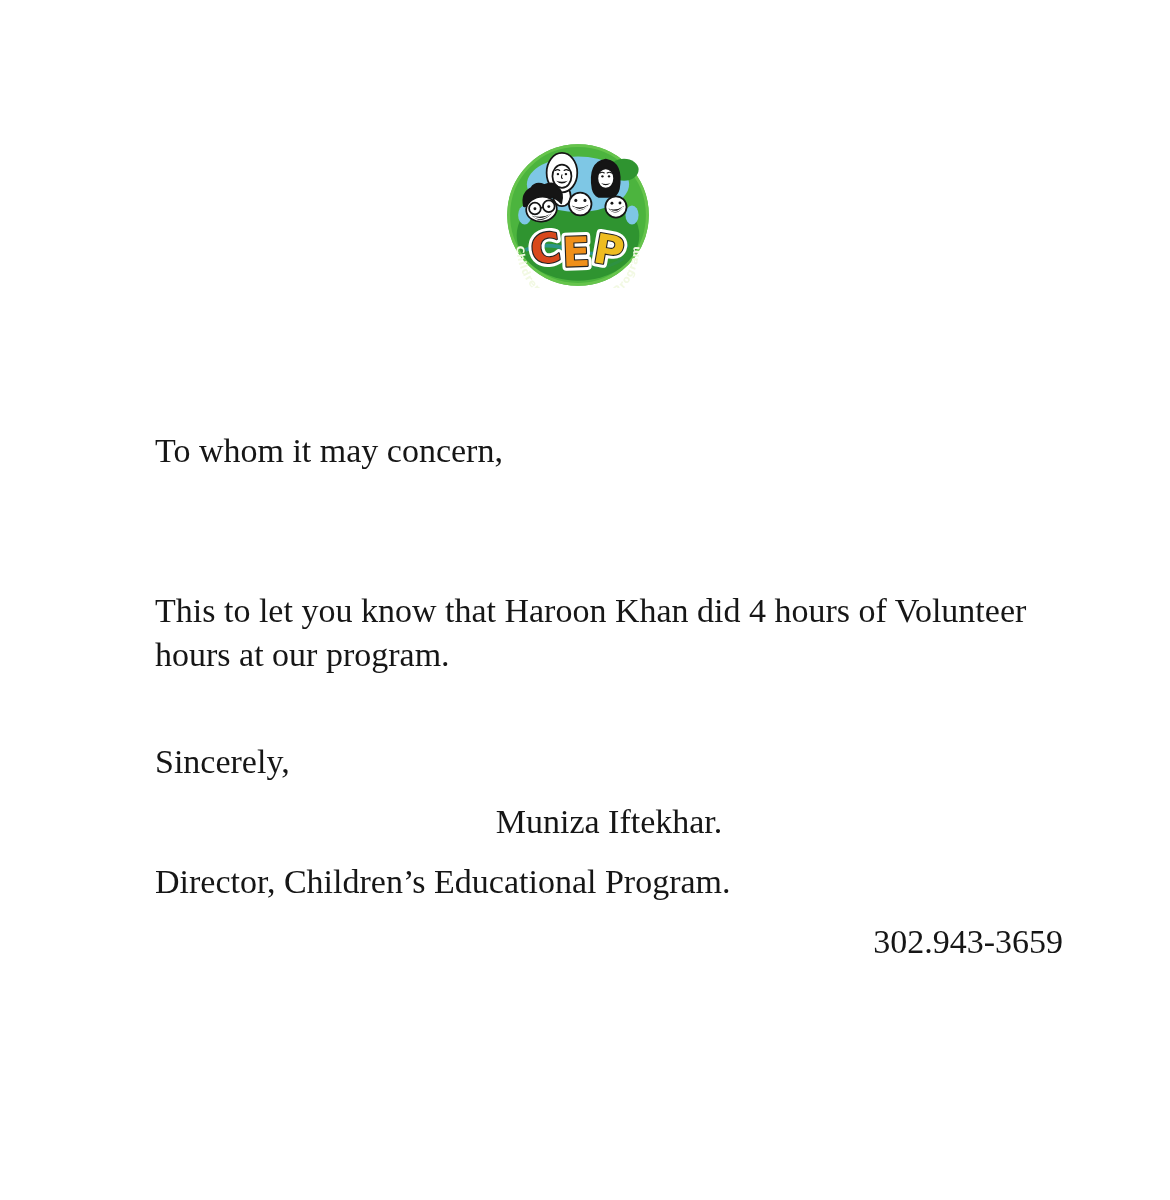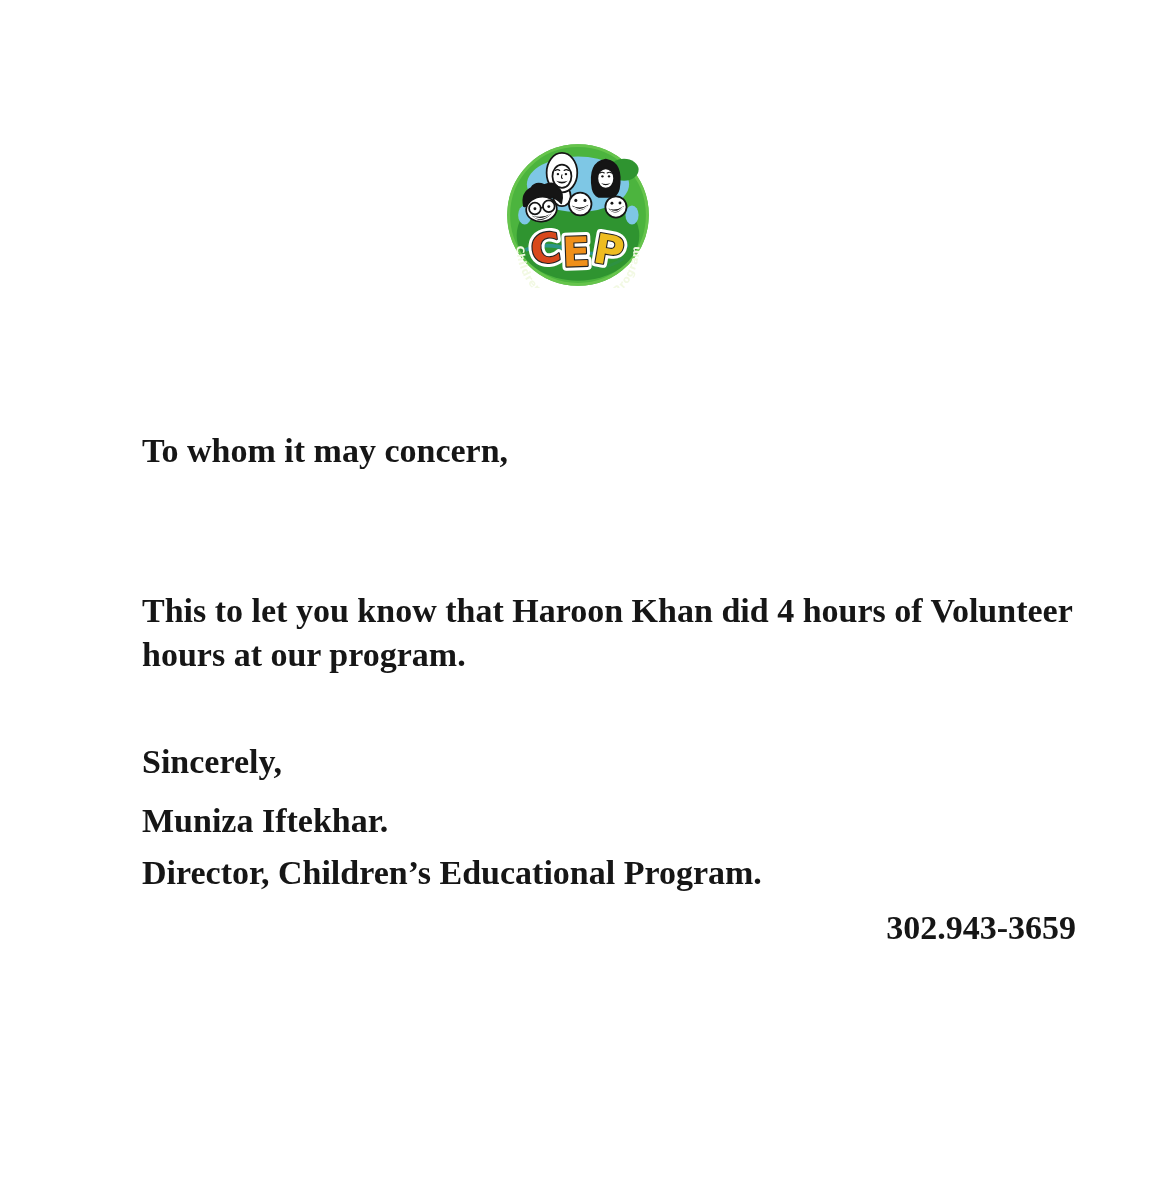--- a/index.html
+++ b/index.html
@@ -23,26 +23,26 @@
   .logo-wrap svg {
     display: block;
     margin-left: 505px;
   }
   .letter {
     padding-left: 139px;
     width: 940px;
     font-size: 34px;
     line-height: 44px;
   }
-  .letter p { margin: 3px; font-weight: bold; }
+  .letter p { margin: 16px; }
   .salutation   { margin-top: 141px !important; }
   .body-para    { margin-top: 116px !important; }
   .please-para  { margin-top: 15px  !important; }
   .closing      { margin-top: 63px  !important; }
-  .sig-name     { margin-top: 15px  !important; }
+  .sig-name     { margin-top: 15px  !important; text-align: center; }
   .sig-title    { margin-top: 8px   !important; }
   .sig-address  { margin-top: 13px  !important; }
   .sig-phone    { margin-top: 11px  !important; text-align: right; }
 
   
   .cep text {
     font-family: "DejaVu Sans", sans-serif;
     font-weight: 700;
     font-size: 56px;
   }

